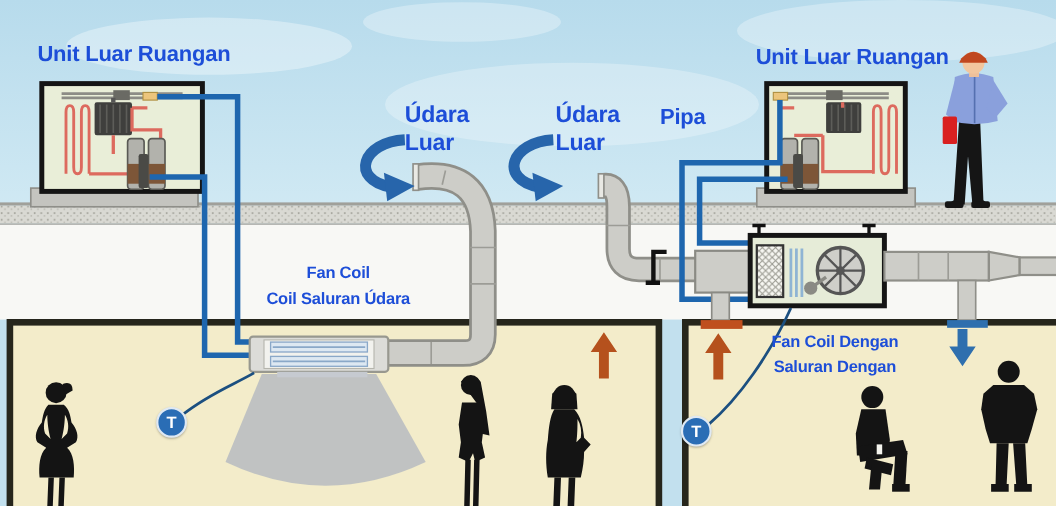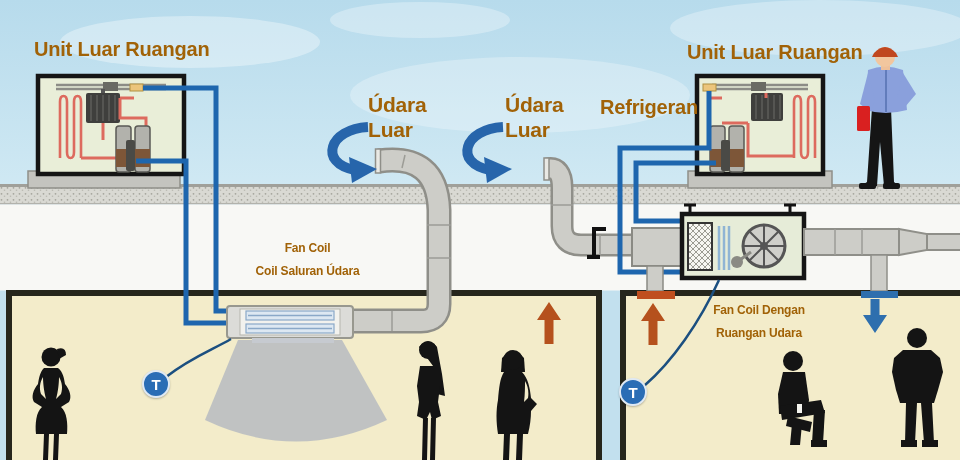--- a/index.html
+++ b/index.html
@@ -1,21 +1,21 @@
 <!DOCTYPE html>
 <html><head>
 <meta charset="utf-8">
 <style>
   html,body{margin:0;padding:0;background:#fff;}
   #stage{position:relative;width:960px;height:460px;overflow:hidden;
          font-family:"Liberation Sans",sans-serif;background:#c2e0ee;}
   #scene{position:absolute;left:0;top:0;}
-  .lbl{position:absolute;font-weight:700;color:#a16207;line-height:25px;
+  .lbl{position:absolute;font-weight:700;color:#1d4ed8;line-height:25px;
        font-size:20px;letter-spacing:-0.2px;white-space:nowrap;}
-  .lbl.center{text-align:center;white-space:normal;line-height:23px;font-size:12px;}
+  .lbl.center{text-align:center;white-space:normal;line-height:23px;font-size:15px;}
   .tstat{position:absolute;width:28px;height:28px;border-radius:50%;
          background:#2a6db5;border:2px solid #dfe9f3;box-sizing:border-box;
          color:#fff;font-weight:700;font-size:15px;display:flex;
          align-items:center;justify-content:center;box-shadow:0 1px 2px rgba(0,0,0,.25);}
 </style>
 </head>
 <body>
 
 <div id="stage">
 
@@ -226,27 +226,27 @@
 
 <div class="lbl" style="left:368px;top:92px;font-size:21px;">
   <div>Údara</div>
   <div>Luar</div>
 </div>
 <div class="lbl" style="left:505px;top:92px;font-size:21px;">
   <div>Údara</div>
   <div>Luar</div>
 </div>
 <div class="lbl" style="left:600px;top:95px;">
-  <div>Refrigeran</div>
+  <div>Pipa</div>
 </div>
 <div class="lbl center" style="left:205px;top:237px;width:205px;">
   <div>Fan Coil</div>
   <div>Coil Saluran Údara</div>
 </div>
 <div class="lbl center" style="left:664px;top:299px;width:190px;">
   <div>Fan Coil Dengan</div>
-  <div>Ruangan Udara</div>
+  <div>Saluran Dengan</div>
 </div>
 
 <div class="tstat" style="left:142px;top:370px;">T</div>
 <div class="tstat" style="left:619px;top:378px;">T</div>
 
 </div>
 
 </body></html>

